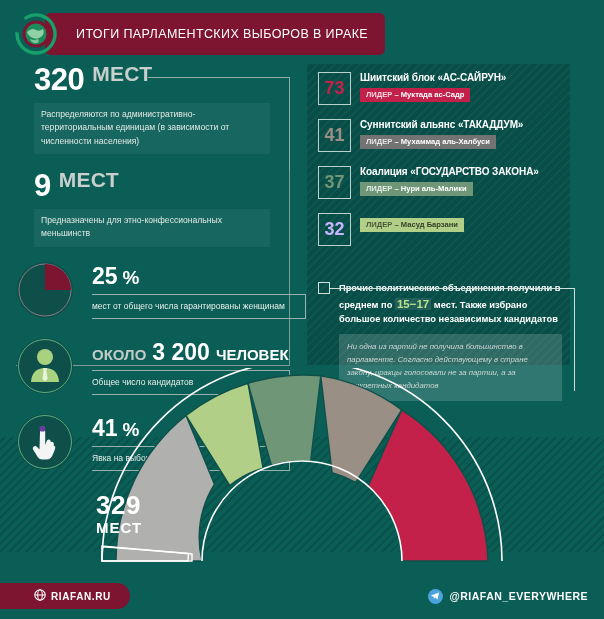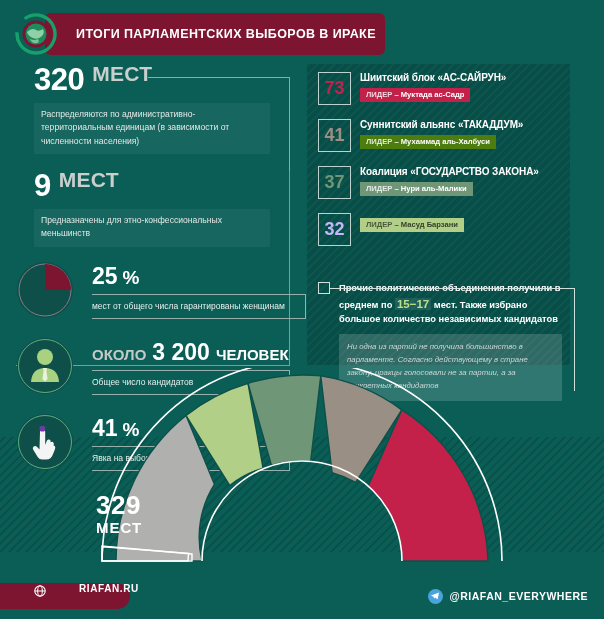--- a/index.html
+++ b/index.html
@@ -22,21 +22,21 @@
 
   
   .header-bar {
     position: absolute; left: 45px; top: 13px; width: 340px; height: 42px;
     background: #7d1430; border-radius: 6px;
     display: flex; align-items: center;
     z-index: 2;
   }
   .header-title {
     margin-left: 31px; color: #ffffff;
-    font-size: 12.5px; font-weight: bold; letter-spacing: 0.4px;
+    font-size: 12.5px; font-weight: normal; letter-spacing: 0.4px;
     white-space: nowrap;
   }
   .logo {
     position: absolute; left: 14px; top: 12px; width: 44px; height: 44px;
     z-index: 3;
   }
 
   
   .col-left { position: absolute; left: 0px; top: 62px; width: 290px; z-index: 2; }
 
@@ -148,21 +148,21 @@
   .chart-center {
     position: absolute; left: 0; width: 412px; top: 122px;
   }
   .chart-num { color: #ffffff; font-size: 26px; font-weight: bold; letter-spacing: 0.5px; }
   .chart-unit { color: #ffffff; font-size: 15px; font-weight: bold; letter-spacing: 1px; margin-top: -2px; }
 
   
   .footer-site {
     position: absolute; left: 0; top: 583px; width: 130px; height: 26px;
     background: #7d1430; border-radius: 0 13px 13px 0;
-    display: flex; align-items: flex-start; z-index: 3; gap: 28px;
+    display: flex; align-items: center; z-index: 3;
   }
   .footer-site .glyph { margin-left: 34px; color:#ffffff; }
   .footer-site .txt {
     margin-left: 5px; color: #ffffff; font-size: 10px; font-weight: bold; letter-spacing: 0.6px;
   }
   .footer-tg {
     position: absolute; right: 16px; top: 586px; height: 20px;
     display: flex; align-items: center; z-index: 3;
   }
   .tg-badge {
@@ -288,21 +288,21 @@
         </div>
       </div>
     </div>
 
     <div class="party">
       <div class="party-box">
         <span style="color:#9a8f85">41</span>
       </div>
       <div class="party-info">
         <div class="party-name">Суннитский альянс «ТАКАДДУМ»</div>
-        <div class="party-leader" style="background:#4d7c0f">
+        <div class="party-leader" style="background:#737373">
           <span class="lbl">ЛИДЕР</span>
           <span> – </span>
           <span>Мухаммад аль-Халбуси</span>
         </div>
       </div>
     </div>
 
     <div class="party">
       <div class="party-box">
         <span style="color:#6f9677">37</span>

